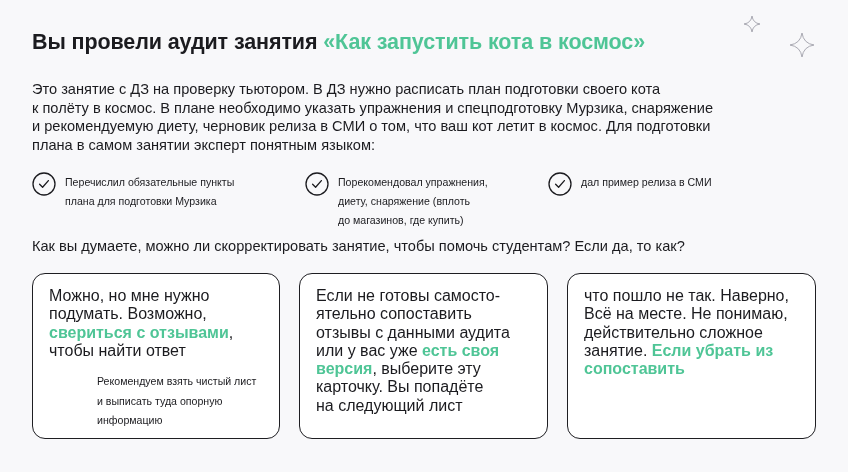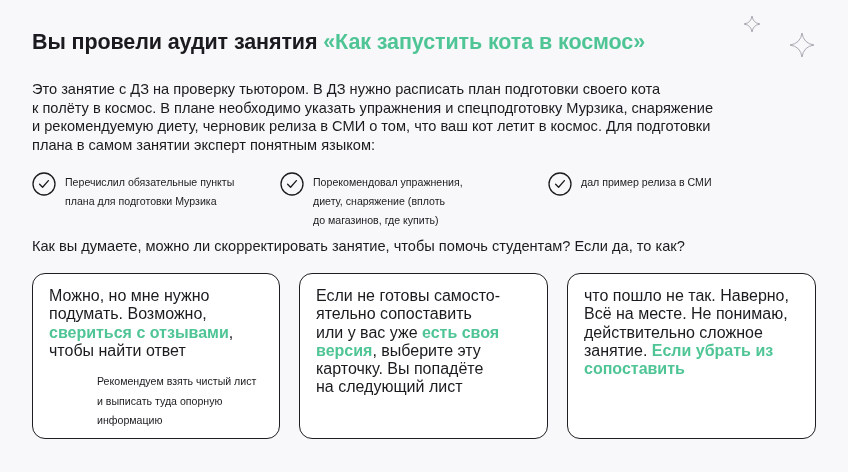--- a/index.html
+++ b/index.html
@@ -64,21 +64,21 @@
   <div class="check" style="left:32px;">
     <svg class="circ" viewBox="0 0 24 24">
       <circle cx="12" cy="12" r="11" fill="none" stroke="#1b1b1f" stroke-width="1.3"></circle>
       <path d="M7.6 12.3 L10.6 15.3 L16.4 8.6" fill="none" stroke="#1b1b1f" stroke-width="1.3" stroke-linecap="round" stroke-linejoin="round"></path>
     </svg>
     <div class="txt">
       <span>Перечислил обязательные пункты</span>
       <span>плана для подготовки Мурзика</span>
     </div>
   </div>
-  <div class="check" style="left:280px;">
+  <div class="check" style="left:305px;">
     <svg class="circ" viewBox="0 0 24 24">
       <circle cx="12" cy="12" r="11" fill="none" stroke="#1b1b1f" stroke-width="1.3"></circle>
       <path d="M7.6 12.3 L10.6 15.3 L16.4 8.6" fill="none" stroke="#1b1b1f" stroke-width="1.3" stroke-linecap="round" stroke-linejoin="round"></path>
     </svg>
     <div class="txt">
       <span>Порекомендовал упражнения,</span>
       <span>диету, снаряжение (вплоть</span>
       <span>до магазинов, где купить)</span>
     </div>
   </div>
@@ -106,20 +106,21 @@
     <span>Рекомендуем взять чистый лист</span>
     <span>и выписать туда опорную</span>
     <span>информацию</span>
   </div>
 </div>
 
 <div class="card" style="left:299px; width:249px;">
   <div class="main">
     <span class="ln">Если не готовы самосто-</span>
     <span class="ln">ятельно сопоставить</span>
+    <span class="ln">отзывы с данными аудита</span>
     <span class="ln"><span>или у вас уже </span><span class="hl">есть своя</span></span>
     <span class="ln"><span class="hl">версия</span><span>, выберите эту</span></span>
     <span class="ln">карточку. Вы попадёте</span>
     <span class="ln">на следующий лист</span>
   </div>
 </div>
 
 <div class="card" style="left:567px; width:249px;">
   <div class="main">
     <span class="ln">что пошло не так. Наверно,</span>

